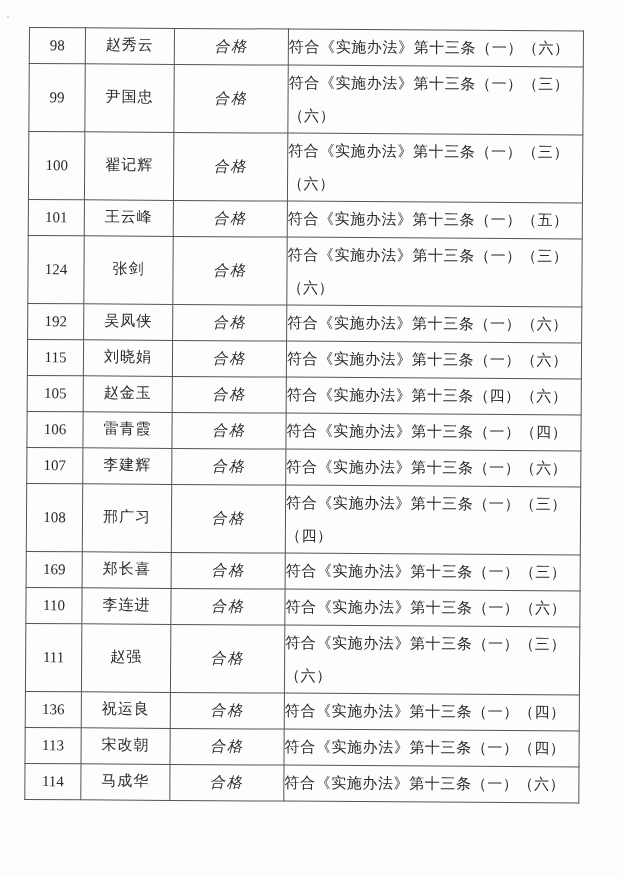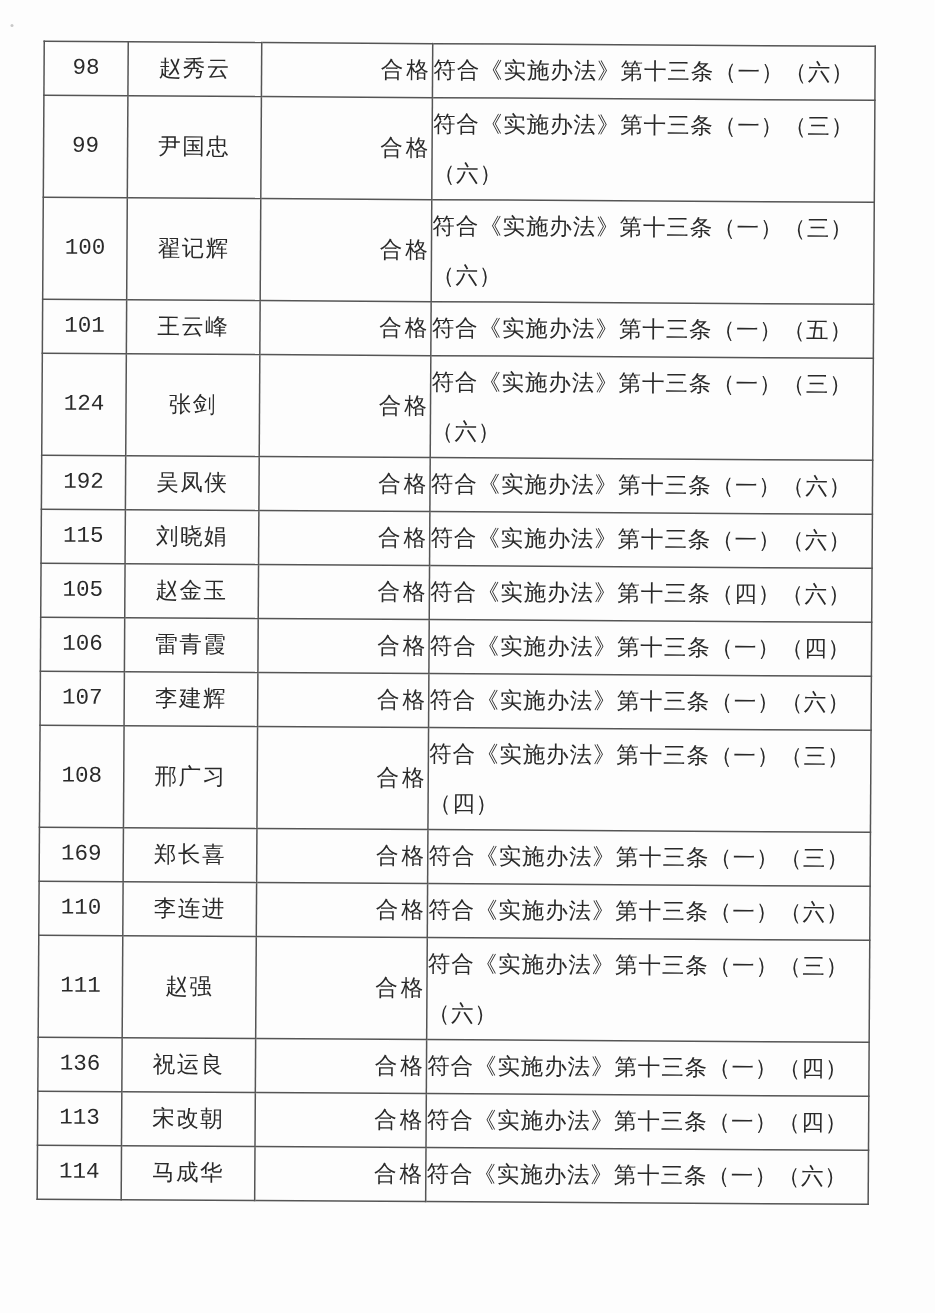--- a/index.html
+++ b/index.html
@@ -22,23 +22,23 @@
     transform: rotate(0.35deg);
     transform-origin: left top;
   }
   table.roster td {
     border: 1px solid #555;
     padding: 0;
     font-size: 15px;
     line-height: 33px;
     vertical-align: middle;
   }
-  td.c-no { width: 55px; text-align: center; font-family: Liberation Mono, monospace; font-size: 16px; }
-  td.c-name { width: 88px; text-align: center; letter-spacing: 1px; }
-  td.c-result { width: 113px; text-align: right; letter-spacing: 2px; }
+  td.c-no { width: 55px; text-align: center; font-family: Liberation Serif, serif; font-size: 16px; }
+  td.c-name { width: 88px; text-align: center; letter-spacing: 1px; font-family: Liberation Mono, monospace; }
+  td.c-result { width: 113px; text-align: center; letter-spacing: 2px; font-style: italic; }
   td.c-basis { text-align: left; padding-left: 9px; padding-right: 2px; letter-spacing: 0.6px; }
   tr.r1 td { height: 35px; }
   tr.r2 td { height: 67px; }
   .basis-line { display: block; line-height: 33px; white-space: nowrap; }
 </style>
 </head>
 <body>
 
 <div class="page">
   <div class="speck"></div>

